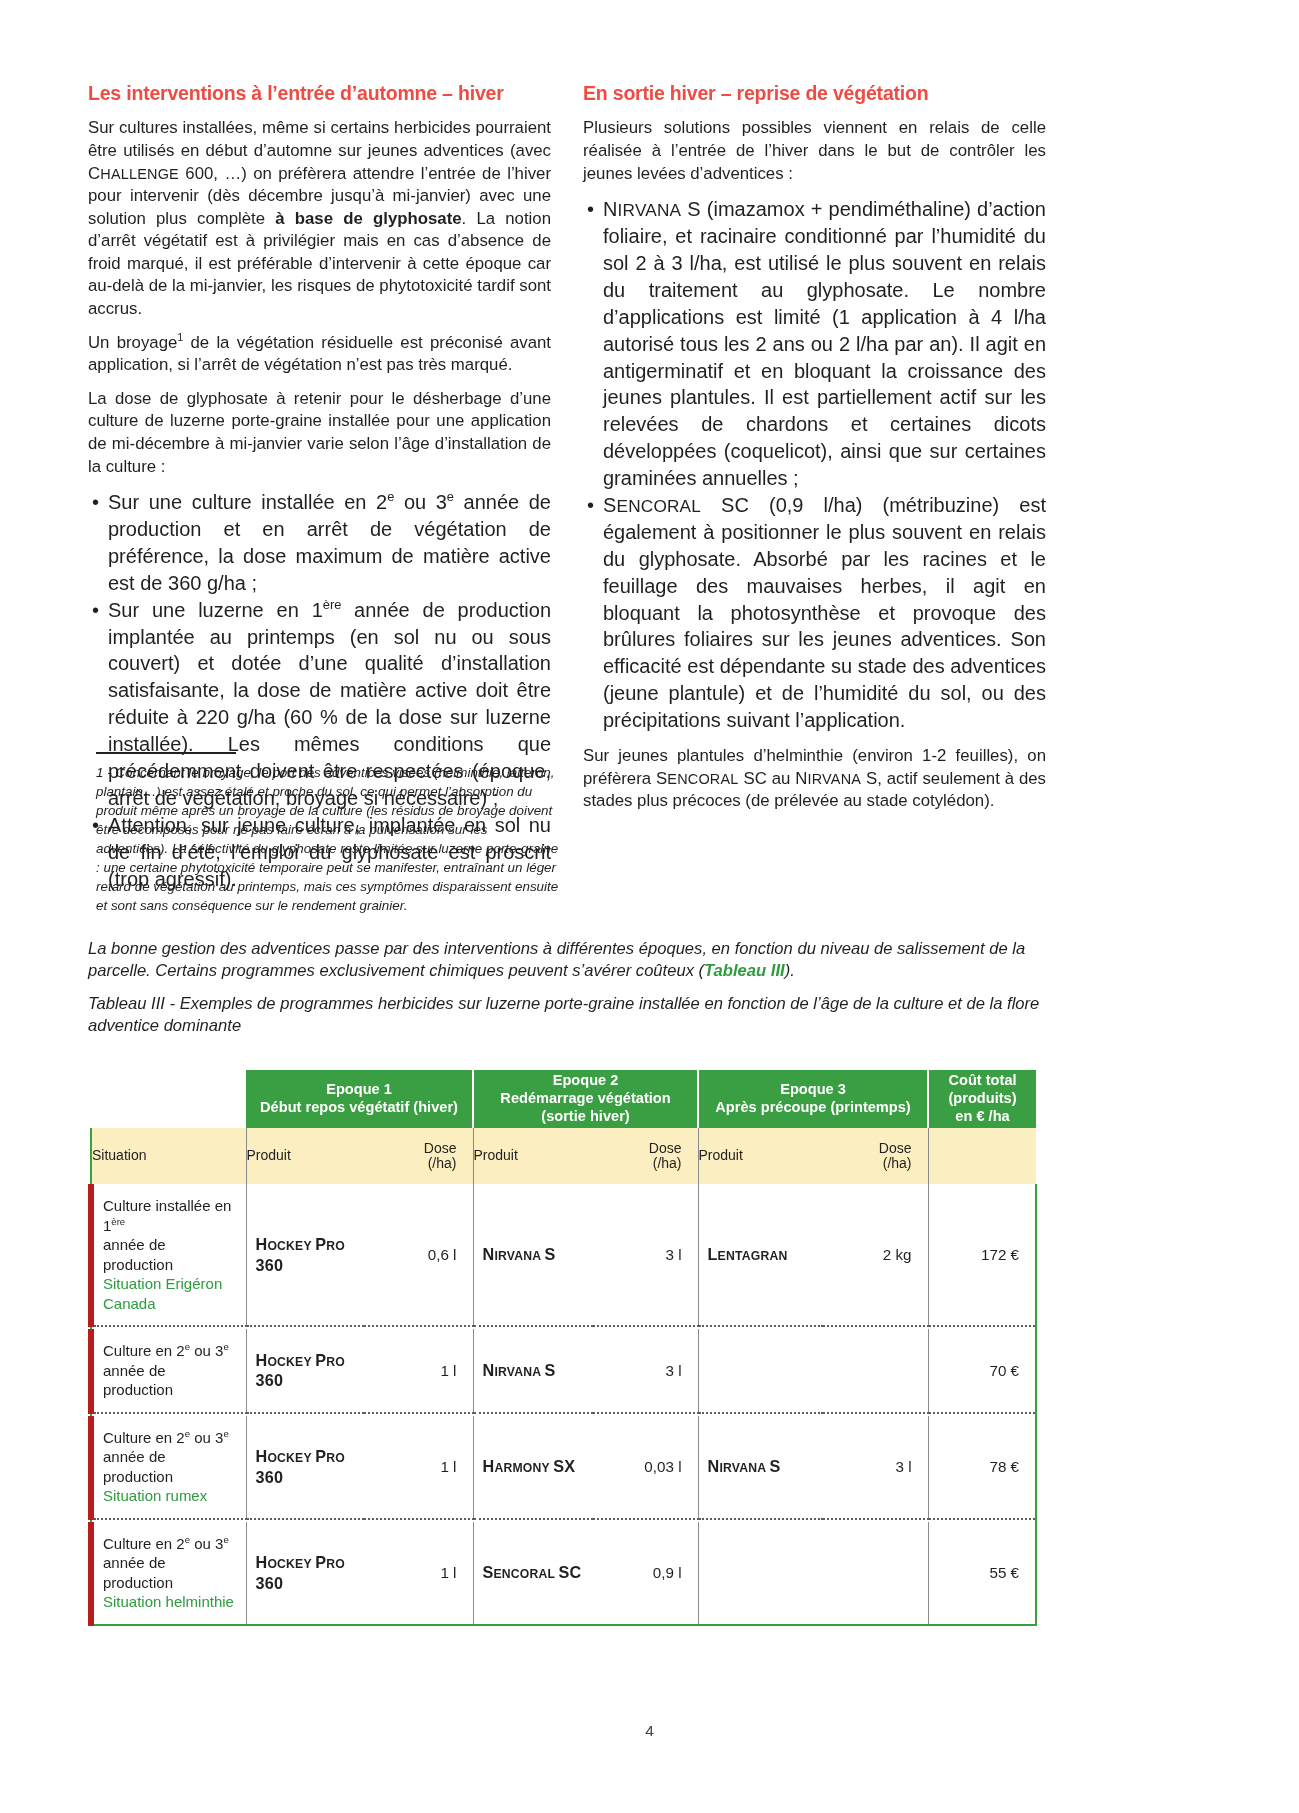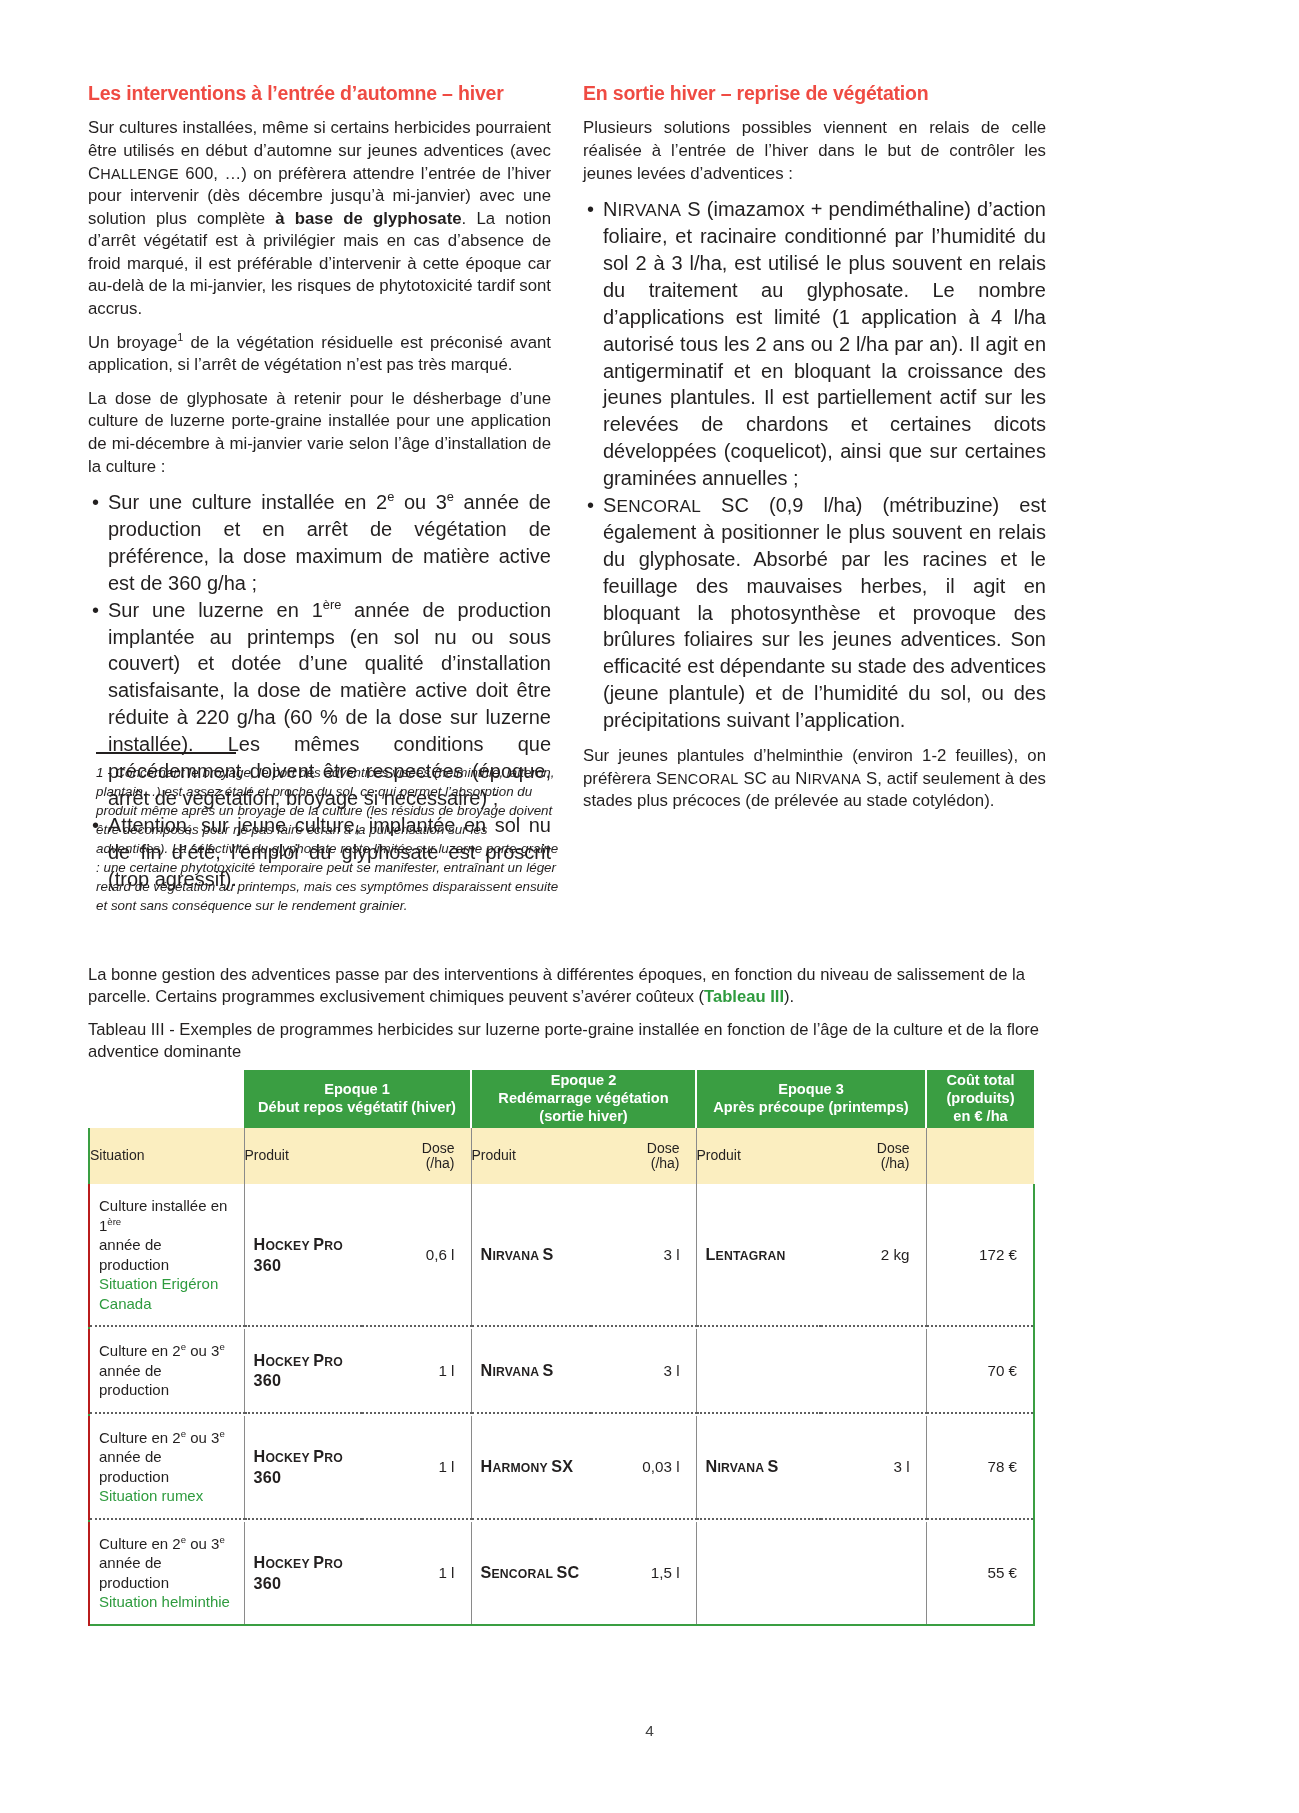--- a/index.html
+++ b/index.html
@@ -94,22 +94,23 @@
     font-size: 13.4px;
     line-height: 1.42;
     font-style: italic;
     margin: 0;
   }
 
   
   .lower {
     position: absolute;
     left: 88px;
-    top: 964px;
+    top: 938px;
     width: 958px;
+    font-style: italic;
   }
   .lower p {
     font-size: 16.6px;
     line-height: 1.35;
     margin: 0 0 10px 0;
   }
   .green { color: #2e9b3e; font-weight: bold; }
   .caption {
     font-size: 16.2px;
     line-height: 1.32;
@@ -185,21 +186,21 @@
   td.sub.costcol { background: #fbeec0; border-left: 1.6px solid #8a8a8a; }
 
   
   tr.data td {
     background: #ffffff;
     font-size: 15.2px;
     padding: 12px 8px 12px 9px;
     line-height: 1.28;
   }
   tr.data td.situation {
-    border-left: 2px solid #b91c1c;
+    border-left: 6px solid #b91c1c;
     font-size: 15.0px;
     line-height: 1.3;
   }
   tr.data td.prod {
     border-left: 1.6px solid #8a8a8a;
     font-weight: bold;
     font-size: 14.2px;
     letter-spacing: 0.15px;
   }
   tr.data td.prod .big { font-size: 16.2px; }
@@ -422,21 +423,21 @@
 
         <tr class="data">
           <td class="situation">
             <div>Culture en 2<sup>e</sup> ou 3<sup>e</sup></div>
             <div>année de production</div>
             <div class="situation-note">Situation helminthie</div>
           </td>
           <td class="prod"><span class="scaps"><span class="big">H</span>OCKEY <span class="big">P</span>RO <span class="big">360</span></span></td>
           <td class="dose">1 l</td>
           <td class="prod"><span class="scaps"><span class="big">S</span>ENCORAL <span class="big">SC</span></span></td>
-          <td class="dose">1,5 l</td>
+          <td class="dose">0,9 l</td>
           <td class="prod"></td>
           <td class="dose"></td>
           <td class="cost lastcell">55 €</td>
         </tr>
 
         <tr class="bottom-row">
           <td colspan="8"></td>
         </tr>
       </tbody>
     </table>

